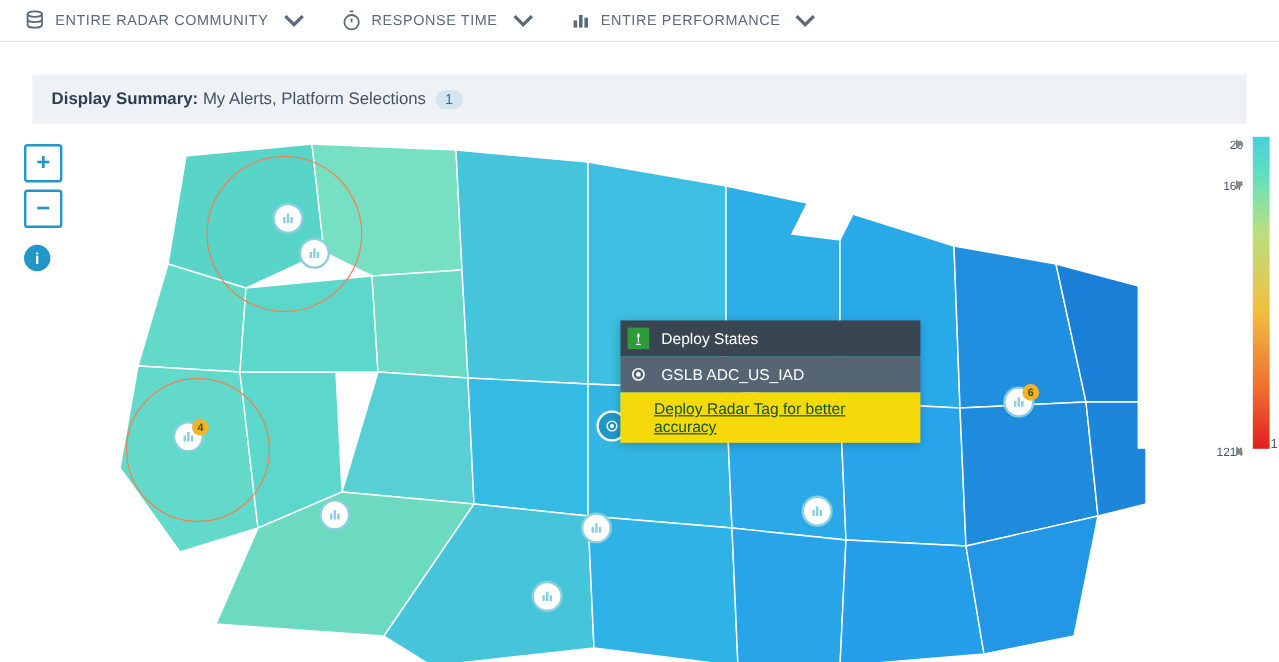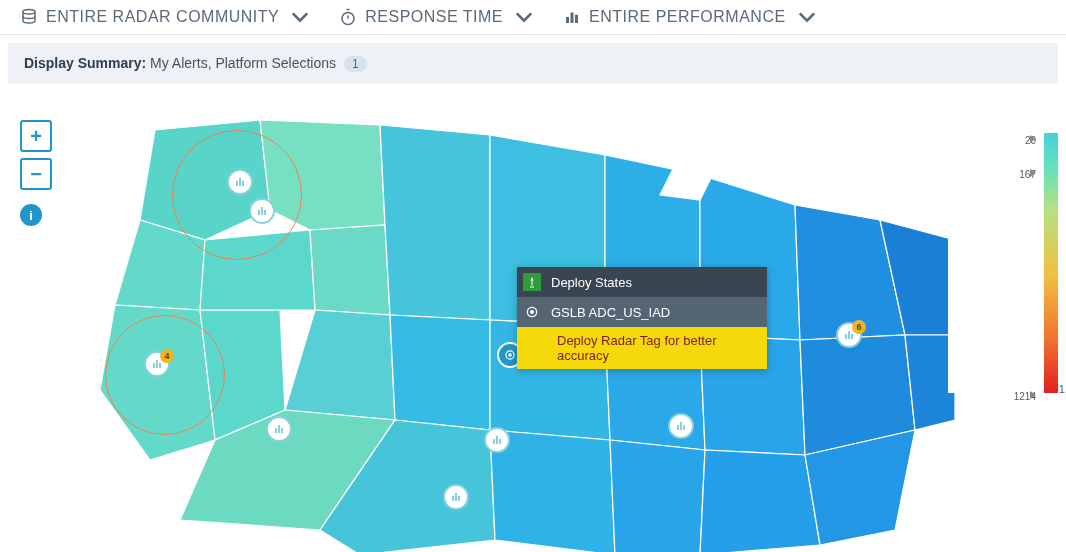--- a/index.html
+++ b/index.html
@@ -1,24 +1,24 @@
 <!DOCTYPE html>
 <html><head>
 <meta charset="utf-8">
 <style>
   * { box-sizing: border-box; margin: 0; padding: 0; }
   body { font-family: "Segoe UI", -apple-system, sans-serif; background: #fff; width: 1066px; height: 552px; overflow: hidden; position: relative; }
 
-  .toolbar { display: flex; align-items: center; padding: 8px 20px; border-bottom: 1px solid #e5e5e5; gap: 30px; font-size: 16px; color: #5a6a7a; letter-spacing: 0.5px; font-weight: 500; }
+  .toolbar { display: flex; align-items: center; padding: 8px 20px; border-bottom: 1px solid #e5e5e5; gap: 30px; font-size: 12px; color: #5a6a7a; letter-spacing: 0.5px; font-weight: 500; }
   .toolbar .spacer { flex: 1; }
   .tb-item { display: inline-flex; align-items: center; gap: 8px; cursor: pointer; }
   .tb-item svg { width: 18px; height: 18px; }
   .chev { margin-left: 4px; }
 
-  .summary-bar { margin: 8px; padding: 12px 16px; background: #eef2f6; font-size: 14px; color: #435363; }
+  .summary-bar { margin: 27px; padding: 12px 16px; background: #eef2f6; font-size: 14px; color: #435363; }
   .summary-bar strong { color: #2c3e50; font-weight: 600; }
   .badge { display: inline-block; background: #d6e4f0; color: #3a6ea5; border-radius: 10px; padding: 1px 8px; font-size: 12px; margin-left: 4px; }
 
   .map-area { position: absolute; top: 110px; left: 0; right: 0; bottom: 0; }
   .controls { position: absolute; left: 20px; top: 10px; display: flex; flex-direction: column; gap: 6px; z-index: 10; }
   .ctl-btn { width: 32px; height: 32px; border: 2px solid #2196c9; color: #2196c9; background: #fff; display: flex; align-items: center; justify-content: center; font-size: 20px; font-weight: bold; cursor: pointer; border-radius: 3px; }
   .info-btn { width: 22px; height: 22px; border-radius: 50%; background: #2196c9; color: #fff; display: flex; align-items: center; justify-content: center; font-size: 13px; font-weight: bold; margin-top: 8px; cursor: pointer; }
 
   .map-svg { position: absolute; left: 60px; top: -10px; width: 1000px; height: 460px; }
 
@@ -27,25 +27,25 @@
   .node .bars { display: flex; gap: 1px; align-items: end; }
   .node .bars span { width: 2px; background: #89cfe0; }
   .node-badge { position: absolute; top: -4px; right: -6px; background: #f0b429; color: #5a4a00; font-size: 9px; width: 14px; height: 14px; border-radius: 50%; display: flex; align-items: center; justify-content: center; font-weight: bold; }
 
   .ring { position: absolute; border: 1px solid #f08050; border-radius: 50%; pointer-events: none; }
 
   .tooltip { position: absolute; left: 517px; top: 157px; width: 250px; z-index: 20; font-size: 13px; box-shadow: 0 2px 8px rgba(0,0,0,0.25); }
   .tt-row { display: flex; align-items: center; padding: 6px 10px 6px 6px; gap: 10px; color: #fff; }
   .tt-row.header { background: #3a4552; }
   .tt-row.sub { background: #556573; align-items: center; }
-  .tt-row.warn { background: #f5d90a; color: #7f1d1d; padding-left: 40px; }
+  .tt-row.warn { background: #f5d90a; color: #14532d; padding-left: 28px; text-decoration: underline; }
   .tt-icon { width: 18px; height: 18px; display: flex; align-items: center; justify-content: center; flex-shrink: 0; }
   .tt-icon.pin { background: #2e9c3a; }
 
-  .legend { position: absolute; right: 8px; top: 23px; width: 110px; height: 260px; background: #fff; display: flex; }
+  .legend { position: absolute; right: 8px; top: 4px; width: 110px; height: 260px; background: #fff; display: flex; }
   .legend-labels { flex: 1; position: relative; font-size: 10px; color: #4a5a6a; }
   .legend-labels span { position: absolute; right: 4px; }
   .legend-labels .tri { display:inline-block; width:0;height:0;border-top:4px solid transparent;border-bottom:4px solid transparent;border-left:6px solid #888; vertical-align:middle; margin-left:3px;}
   .legend-bar { width: 14px; height: 100%; margin-right: 0; background: linear-gradient(to bottom, #48cfd8 0%, #5fe0c0 12%, #b8e080 30%, #f0c040 55%, #f07030 80%, #e02020 100%); position: relative; }
   .legend-ext { position: absolute; right: -46px; font-size: 11px; color: #4a5a6a; white-space: nowrap; }
 </style>
 </head>
 <body>
 
 <div class="toolbar">

